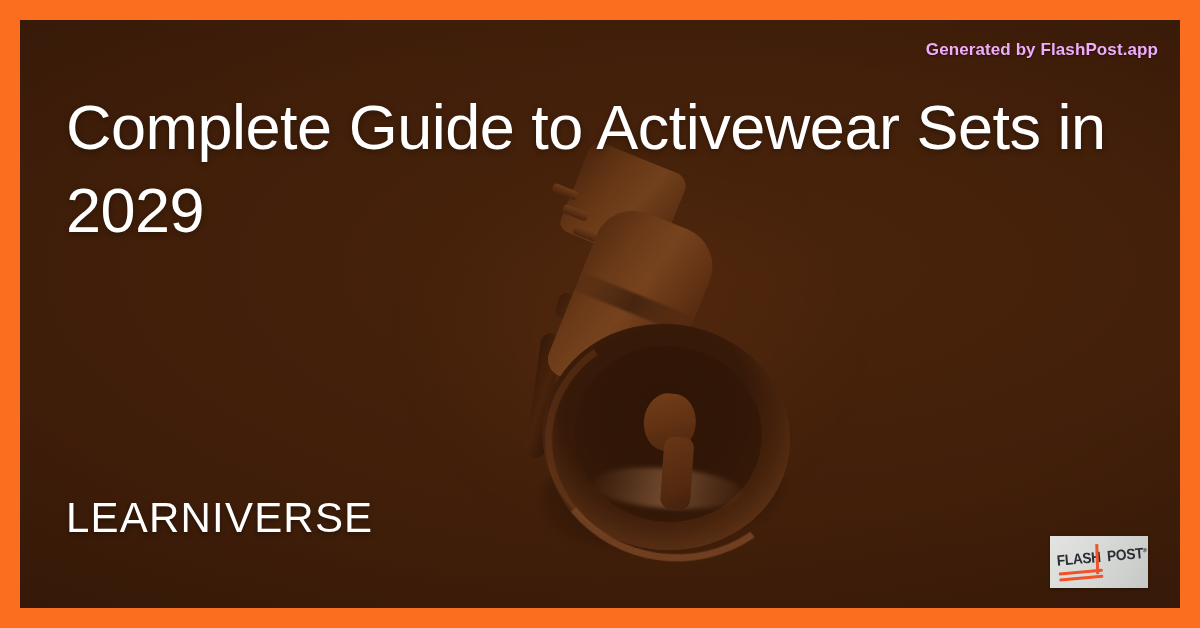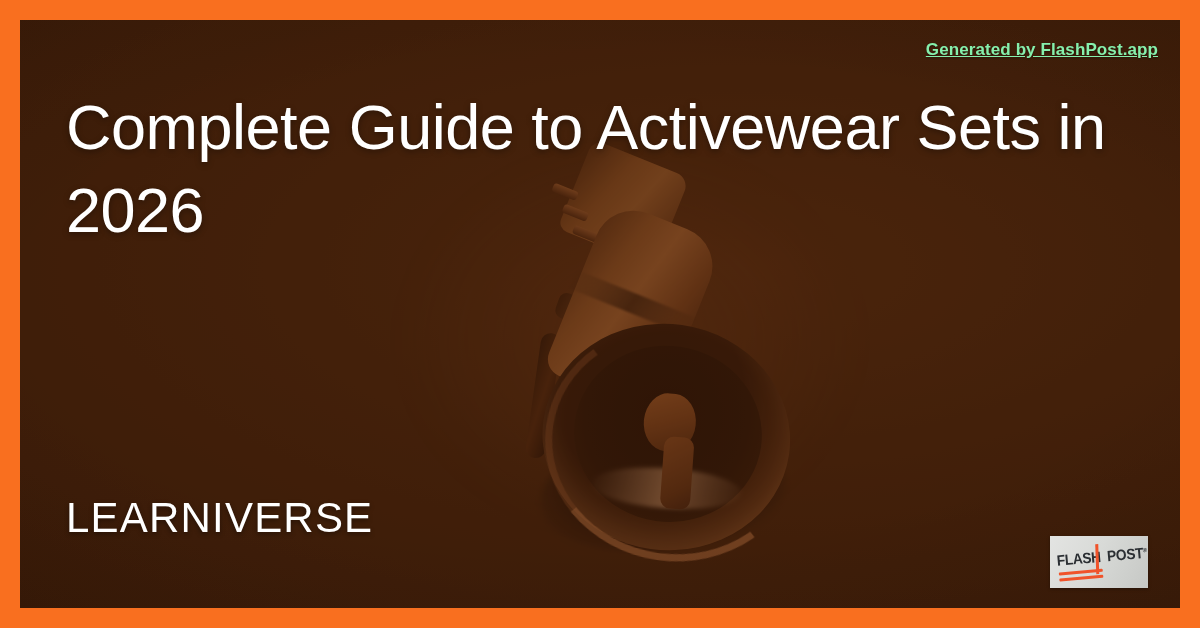--- a/index.html
+++ b/index.html
@@ -258,27 +258,26 @@
   
   .content {
     position: absolute;
     inset: 0;
   }
 
   .attribution {
     position: absolute;
     right: 22px;
     top: 20px;
-    color: #86efac;
+    color: #f0abfc;
     font-size: 17px;
     font-weight: bold;
     letter-spacing: 0.1px;
     text-shadow: 0 1px 2px rgba(0,0,0,0.45);
     white-space: nowrap;
-    text-decoration: underline;
   }
 
   .headline {
     position: absolute;
     left: 46px;
     top: 66px;
     width: 1090px;
     color: #ffffff;
     font-size: 63px;
     line-height: 83px;
@@ -385,21 +384,21 @@
       </div>
 
       <div class="photo-tint"></div>
       <div class="photo-vignette"></div>
     </div>
 
     <div class="content">
 
       <div class="attribution">Generated by FlashPost.app</div>
 
-      <div class="headline">Complete Guide to Activewear Sets in 2026</div>
+      <div class="headline">Complete Guide to Activewear Sets in 2029</div>
 
       <div class="brand">LEARNIVERSE</div>
 
       <div class="logo-badge">
         <div class="logo-inner">
           <div class="logo-wordmark"><span>FLASH</span><span style="display:inline-block;width:7px"></span><span>POST</span><span class="logo-tm">®</span></div>
           <div class="logo-divider"></div>
           <div class="logo-stripe s1"></div>
           <div class="logo-stripe s2"></div>
         </div>

